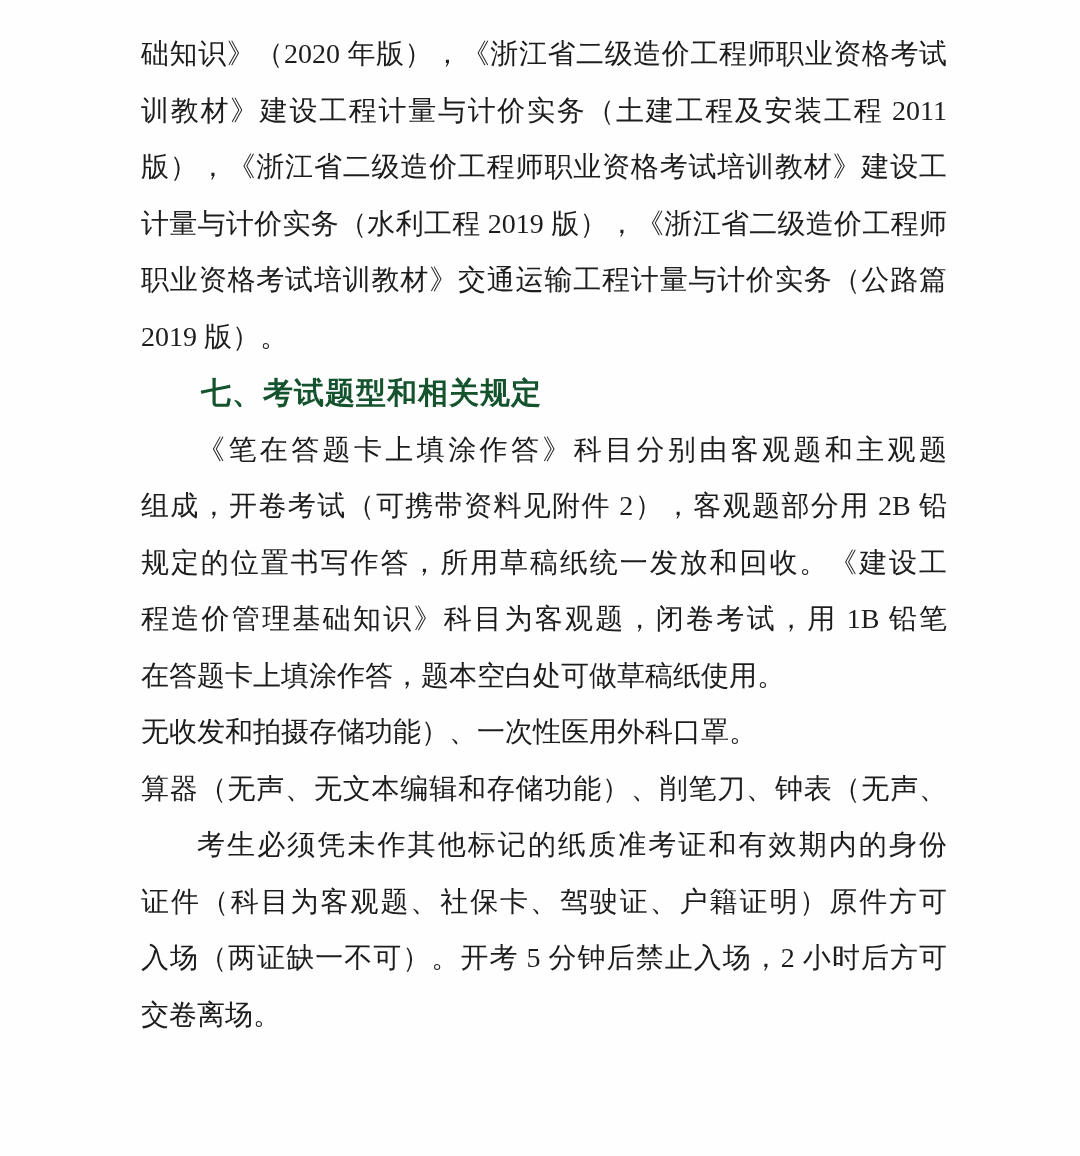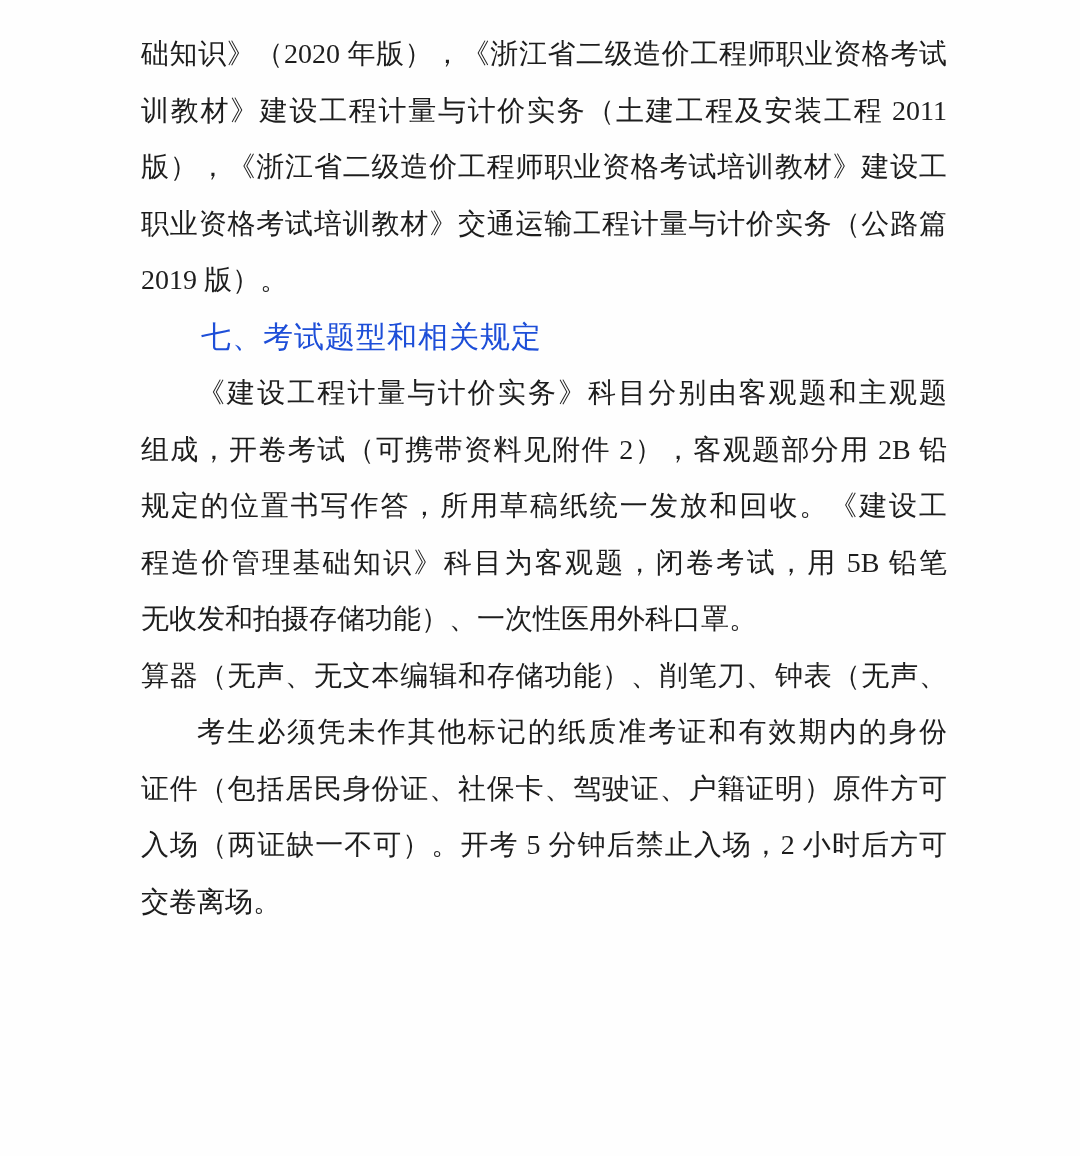--- a/index.html
+++ b/index.html
@@ -37,48 +37,50 @@
   .line.last {
     text-align: center;
     text-align-last: left;
   }
   .indent { text-indent: 2em; }
   .heading {
     height: 56.5px;
     line-height: 56.5px;
     text-indent: 2em;
     font-family: "Liberation Sans", "DejaVu Sans", sans-serif;
-    font-weight: 400;
+    font-weight: 700;
     font-size: 30px;
     letter-spacing: 1px;
-    color: #1d4ed8;
+    color: #14532d;
     text-align: left;
   }
 </style>
 </head>
 <body>
 
 <div class="page">
   <div class="doc">
 
     <p class="line">础知识》（2020 年版），《浙江省二级造价工程师职业资格考试培</p>
     <p class="line">训教材》建设工程计量与计价实务（土建工程及安装工程 2011</p>
     <p class="line">版），《浙江省二级造价工程师职业资格考试培训教材》建设工程</p>
+    <p class="line">计量与计价实务（水利工程 2019 版），《浙江省二级造价工程师</p>
     <p class="line">职业资格考试培训教材》交通运输工程计量与计价实务（公路篇</p>
     <p class="line last">2019 版）。</p>
 
     <h2 class="heading">七、考试题型和相关规定</h2>
 
-    <p class="line indent">《建设工程计量与计价实务》科目分别由客观题和主观题</p>
+    <p class="line indent">《笔在答题卡上填涂作答》科目分别由客观题和主观题</p>
     <p class="line">组成，开卷考试（可携带资料见附件 2），客观题部分用 2B 铅</p>
     <p class="line">规定的位置书写作答，所用草稿纸统一发放和回收。《建设工</p>
-    <p class="line">程造价管理基础知识》科目为客观题，闭卷考试，用 5B 铅笔</p>
+    <p class="line">程造价管理基础知识》科目为客观题，闭卷考试，用 1B 铅笔</p>
+    <p class="line last">在答题卡上填涂作答，题本空白处可做草稿纸使用。</p>
 
     <p class="line last">无收发和拍摄存储功能）、一次性医用外科口罩。</p>
     <p class="line">算器（无声、无文本编辑和存储功能）、削笔刀、钟表（无声、</p>
 
     <p class="line indent">考生必须凭未作其他标记的纸质准考证和有效期内的身份</p>
-    <p class="line">证件（包括居民身份证、社保卡、驾驶证、户籍证明）原件方可</p>
+    <p class="line">证件（科目为客观题、社保卡、驾驶证、户籍证明）原件方可</p>
     <p class="line">入场（两证缺一不可）。开考 5 分钟后禁止入场，2 小时后方可</p>
     <p class="line last">交卷离场。</p>
 
   </div>
 </div>
 
 </body></html>

